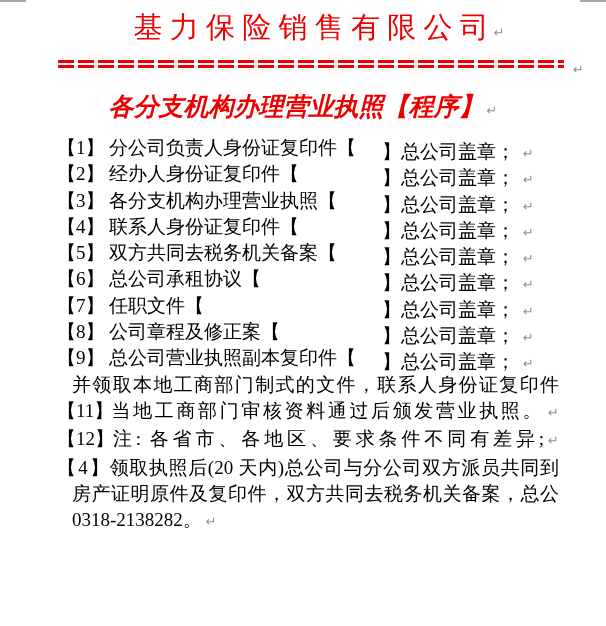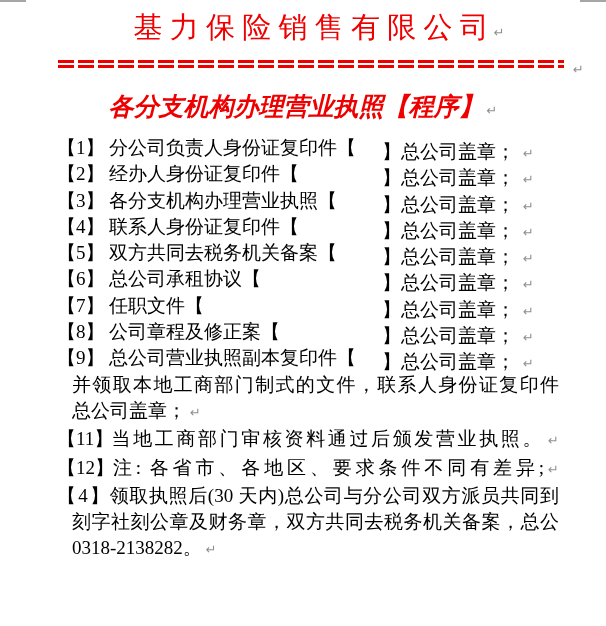--- a/index.html
+++ b/index.html
@@ -81,29 +81,28 @@
       <div class="row"><span class="num">【4】</span><span class="txt">联系人身份证复印件</span><span>【</span><span class="right"><span>】</span><span>总公司盖章；</span><span class="pmark">↵</span></span></div>
       <div class="row"><span class="num">【5】</span><span class="txt">双方共同去税务机关备案</span><span>【</span><span class="right"><span>】</span><span>总公司盖章；</span><span class="pmark">↵</span></span></div>
       <div class="row"><span class="num">【6】</span><span class="txt">总公司承租协议</span><span>【</span><span class="right"><span>】</span><span>总公司盖章；</span><span class="pmark">↵</span></span></div>
       <div class="row"><span class="num">【7】</span><span class="txt">任职文件</span><span>【</span><span class="right"><span>】</span><span>总公司盖章；</span><span class="pmark">↵</span></span></div>
       <div class="row"><span class="num">【8】</span><span class="txt">公司章程及修正案</span><span>【</span><span class="right"><span>】</span><span>总公司盖章；</span><span class="pmark">↵</span></span></div>
       <div class="row"><span class="num">【9】</span><span class="txt">总公司营业执照副本复印件</span><span>【</span><span class="right"><span>】</span><span>总公司盖章；</span><span class="pmark">↵</span></span></div>
     </div>
   <div id="paragraphs">
       <div class="para">
         <div class="line"><span>并领取本地工商部门制式的文件，联系人身份证复印件</span></div>
-        <div class="line noStretch"><span>总公司盖章；</span><span class="pmark">↵</span></div>
       </div>
       <div class="para">
         <div class="line first"><span class="num">【11】</span><span>当地工商部门审核资料通过后颁发营业执照。</span><span class="pmark">↵</span></div>
       </div>
       <div class="para">
         <div class="line first"><span class="num">【12】</span><span>注: 各省市、各地区、要求条件不同有差异;</span><span class="pmark">↵</span></div>
       </div>
       <div class="para">
-        <div class="line first"><span class="num">【4】</span><span>领取执照后(30 天内)总公司与分公司双方派员共同到</span></div>
-        <div class="line"><span>刻字社刻公章及财务章，双方共同去税务机关备案，总公</span></div>
+        <div class="line first"><span class="num">【4】</span><span>领取执照后(20 天内)总公司与分公司双方派员共同到</span></div>
+        <div class="line"><span>房产证明原件及复印件，双方共同去税务机关备案，总公</span></div>
       </div>
       <div class="para">
         <div class="line noStretch"><span>0318-2138282。</span><span class="pmark">↵</span></div>
       </div>
     </div>
 </div>
 
 </body></html>

